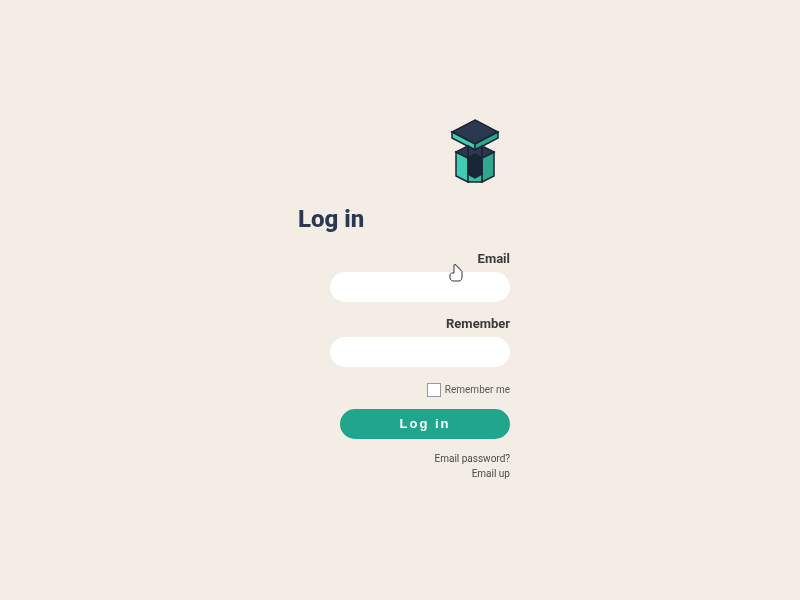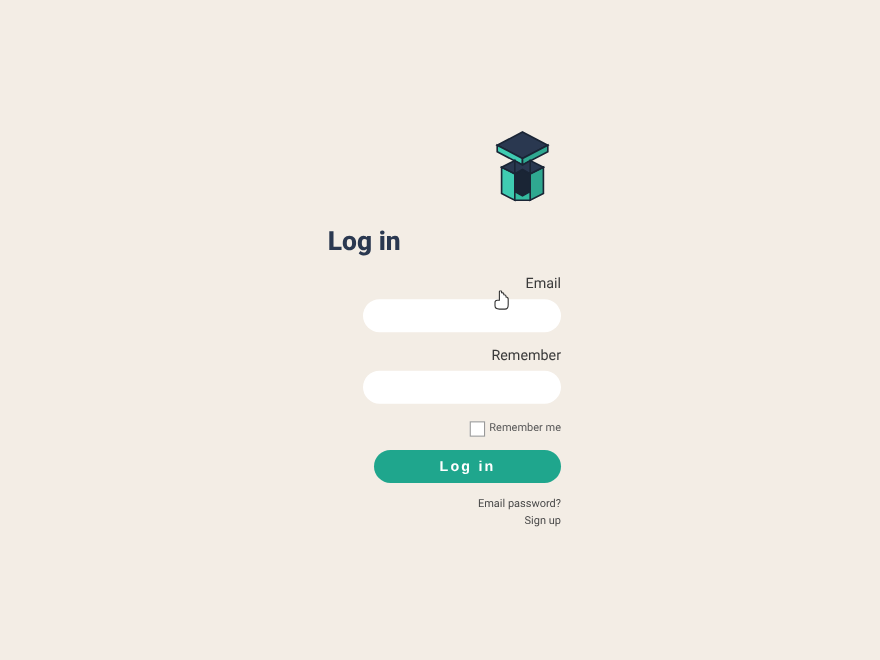--- a/index.html
+++ b/index.html
@@ -31,21 +31,21 @@
       font-weight: 800;
       color: #2a3850;
       align-self: flex-start;
       margin-left: 8px;
       margin-bottom: 18px;
     }
     .field-label {
       font-size: 13px;
       color: #3a3a3a;
       margin-bottom: 6px;
-      font-weight: 400;
+      font-weight: 700;
     }
     .text-input {
       width: 180px;
       height: 30px;
       border: none;
       border-radius: 15px;
       background: #ffffff;
       padding: 0 14px;
       font-size: 13px;
       margin-bottom: 14px;
@@ -136,20 +136,20 @@
   <input type="password" class="text-input" value="" style="">
 
   <div class="remember-row">
     <div class="checkbox"></div>
     <span class="remember-label">Remember me</span>
   </div>
 
   <button class="login-button">Log in</button>
 
   <a class="link-text">Email password?</a>
-  <a class="link-text">Sign up</a>
+  <a class="link-text">Email up</a>
 </div>
 
 <div class="cursor">
   <svg width="16" height="18" viewBox="0 0 16 18">
     <path d="M5 1 L5 9 L3 9 C2 9 1 10 1 11 L1 14 C1 16 3 17 5 17 L10 17 C12 17 13 15 13 13 L13 8 C13 7 12 6 11 6 L11 5 C11 4 10 4 9 4 L9 3 C9 2 8 2 7 2 L7 1 C7 0 5 0 5 1 Z" fill="#ffffff" stroke="#333" stroke-width="1"></path>
   </svg>
 </div>
 
 </body></html>

